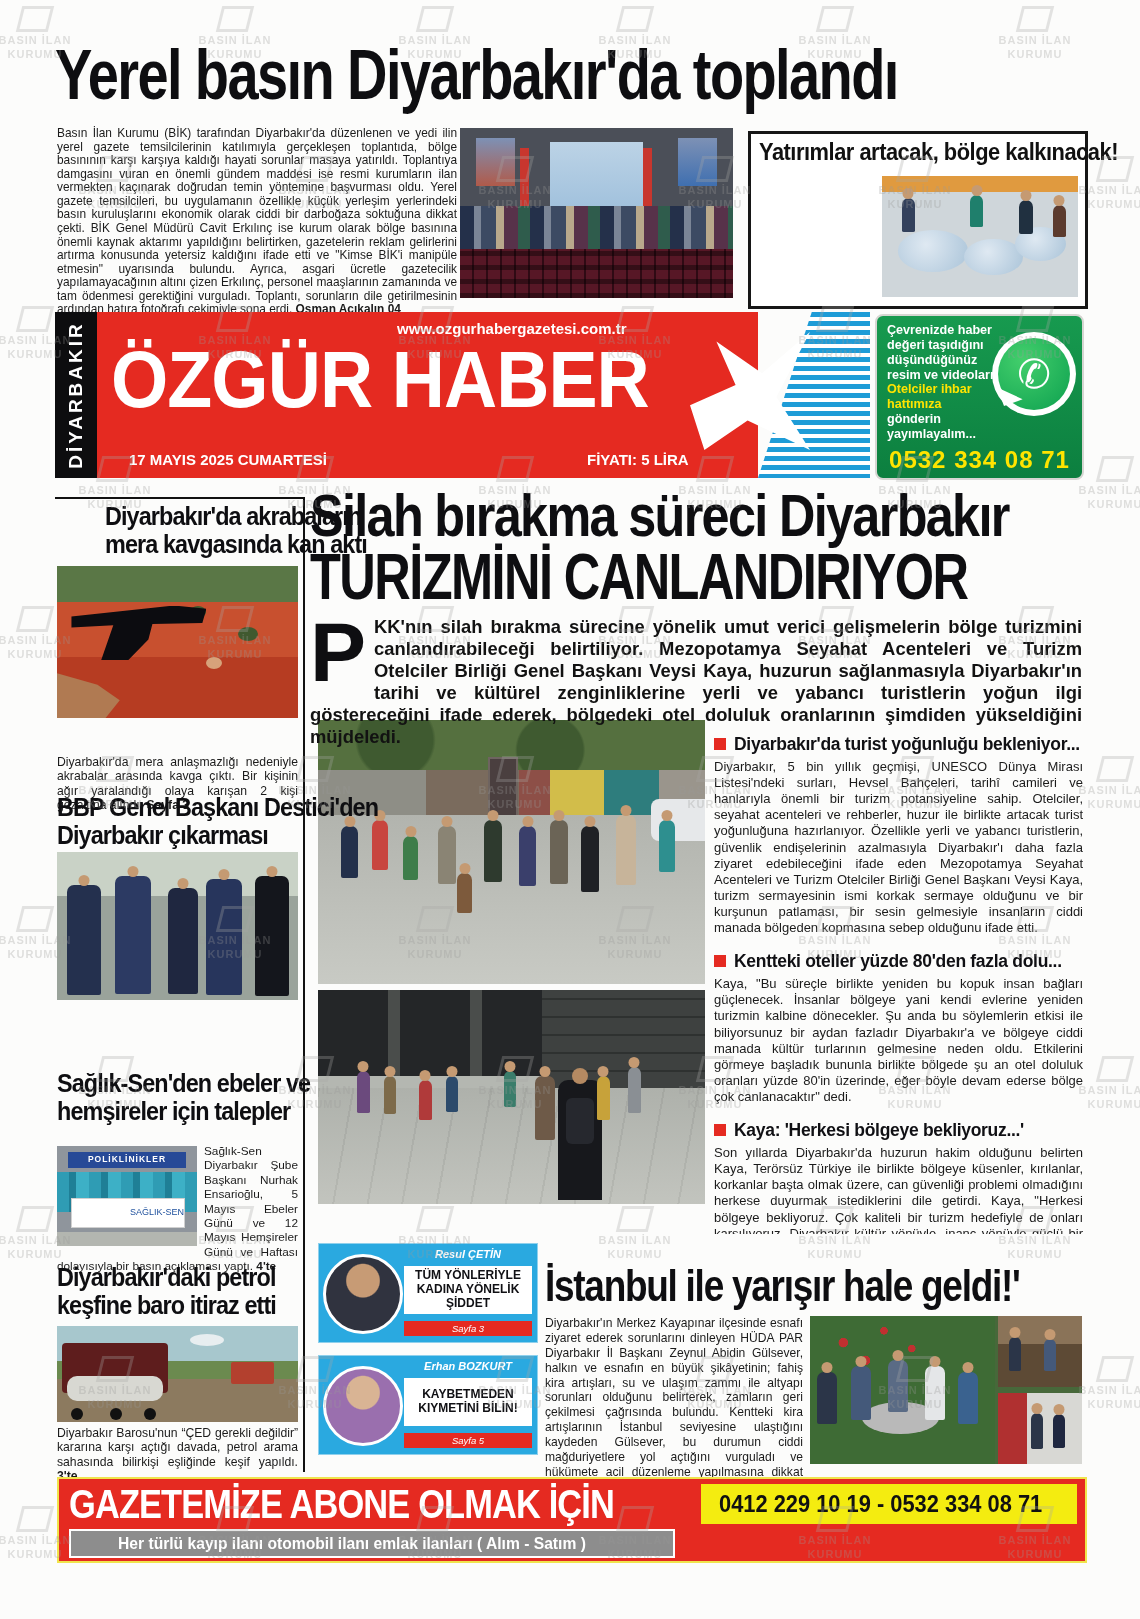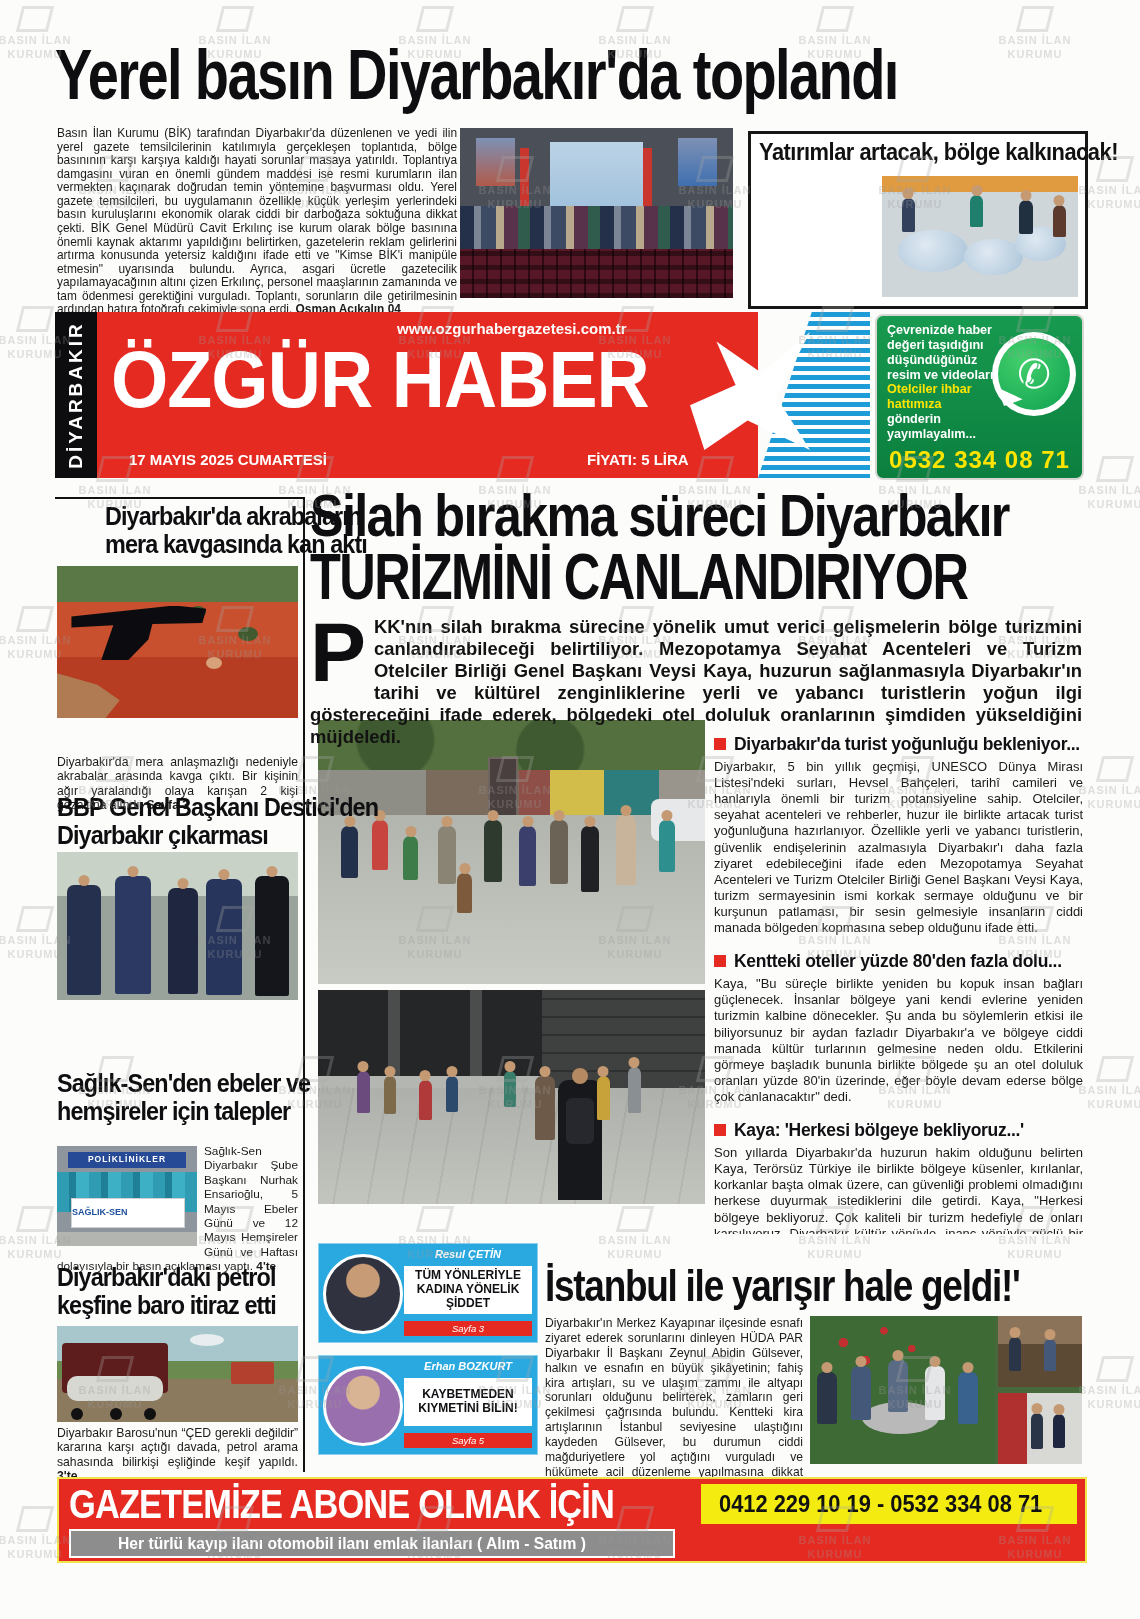--- a/index.html
+++ b/index.html
@@ -209,21 +209,21 @@
     <span class="cond" style="transform:scaleX(.9);">Sağlık-Sen'den ebeler ve</span><br>
     <span class="cond" style="transform:scaleX(.9);">hemşireler için talepler</span>
   </div>
   <div class="abs" style="left:57px;top:1144px;width:241px;z-index:2;">
     <div class="photo" style="position:relative;float:left;margin:2px 7px 2px 0;left:0;top:0;width:140px;height:100px;background:#8f959c;">
       <div class="abs" style="left:8%;top:6%;width:84%;height:16%;background:#274a97;color:#fff;
            font-size:8.5px;font-weight:800;letter-spacing:1px;text-align:center;line-height:15px;">POLİKLİNİKLER</div>
       <div class="abs" style="left:0;top:26%;width:100%;height:40%;
            background:repeating-linear-gradient(90deg,#2f9cb4 0 12px,#1f7f96 12px 19px,#3db0c6 19px 32px);"></div>
       <div class="abs" style="left:10%;top:52%;width:80%;height:28%;background:#fff;border:1px solid #d0d0d0;
-           color:#1d4f9c;font-size:9px;font-weight:700;text-align:left;line-height:26px;">SAĞLIK-SEN</div>
+           color:#1d4f9c;font-size:9px;font-weight:400;text-align:right;line-height:26px;">SAĞLIK-SEN</div>
       <div class="abs" style="left:0;bottom:0;width:100%;height:14%;background:#b3b6b0;"></div>
     </div>
     <div class="just" style="font-size:11.8px;line-height:1.22;">
       <span>Sağlık-Sen Diyarbakır Şube Başkanı Nurhak Ensarioğlu, 5 Mayıs Ebeler Günü ve 12 Mayıs Hemşireler Günü ve Haftası dolayısıyla bir basın açıklaması yaptı. </span><b>4'te</b>
     </div>
   </div>
 
   <div class="lc-head" style="top:1264px;">
     <span class="cond" style="transform:scaleX(.9);">Diyarbakır'daki petrol</span><br>
     <span class="cond" style="transform:scaleX(.9);">keşfine baro itiraz etti</span>

